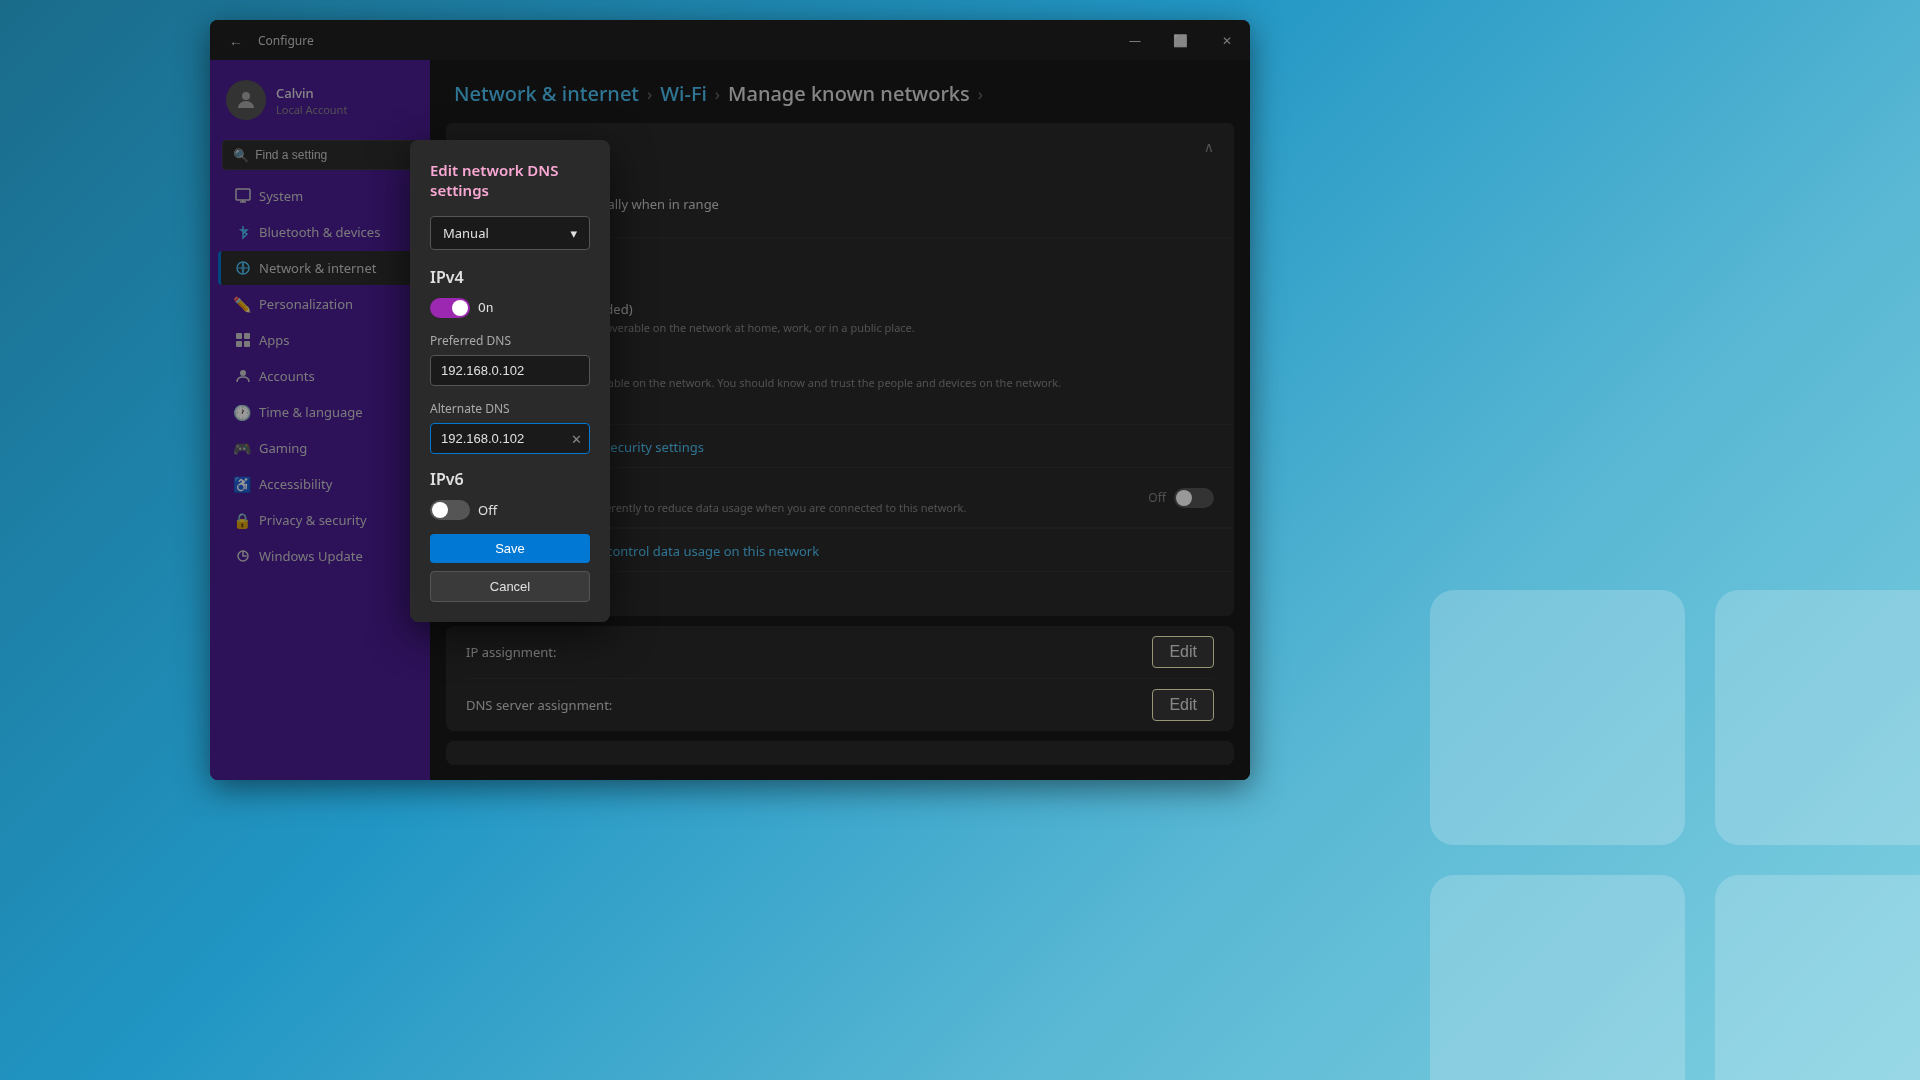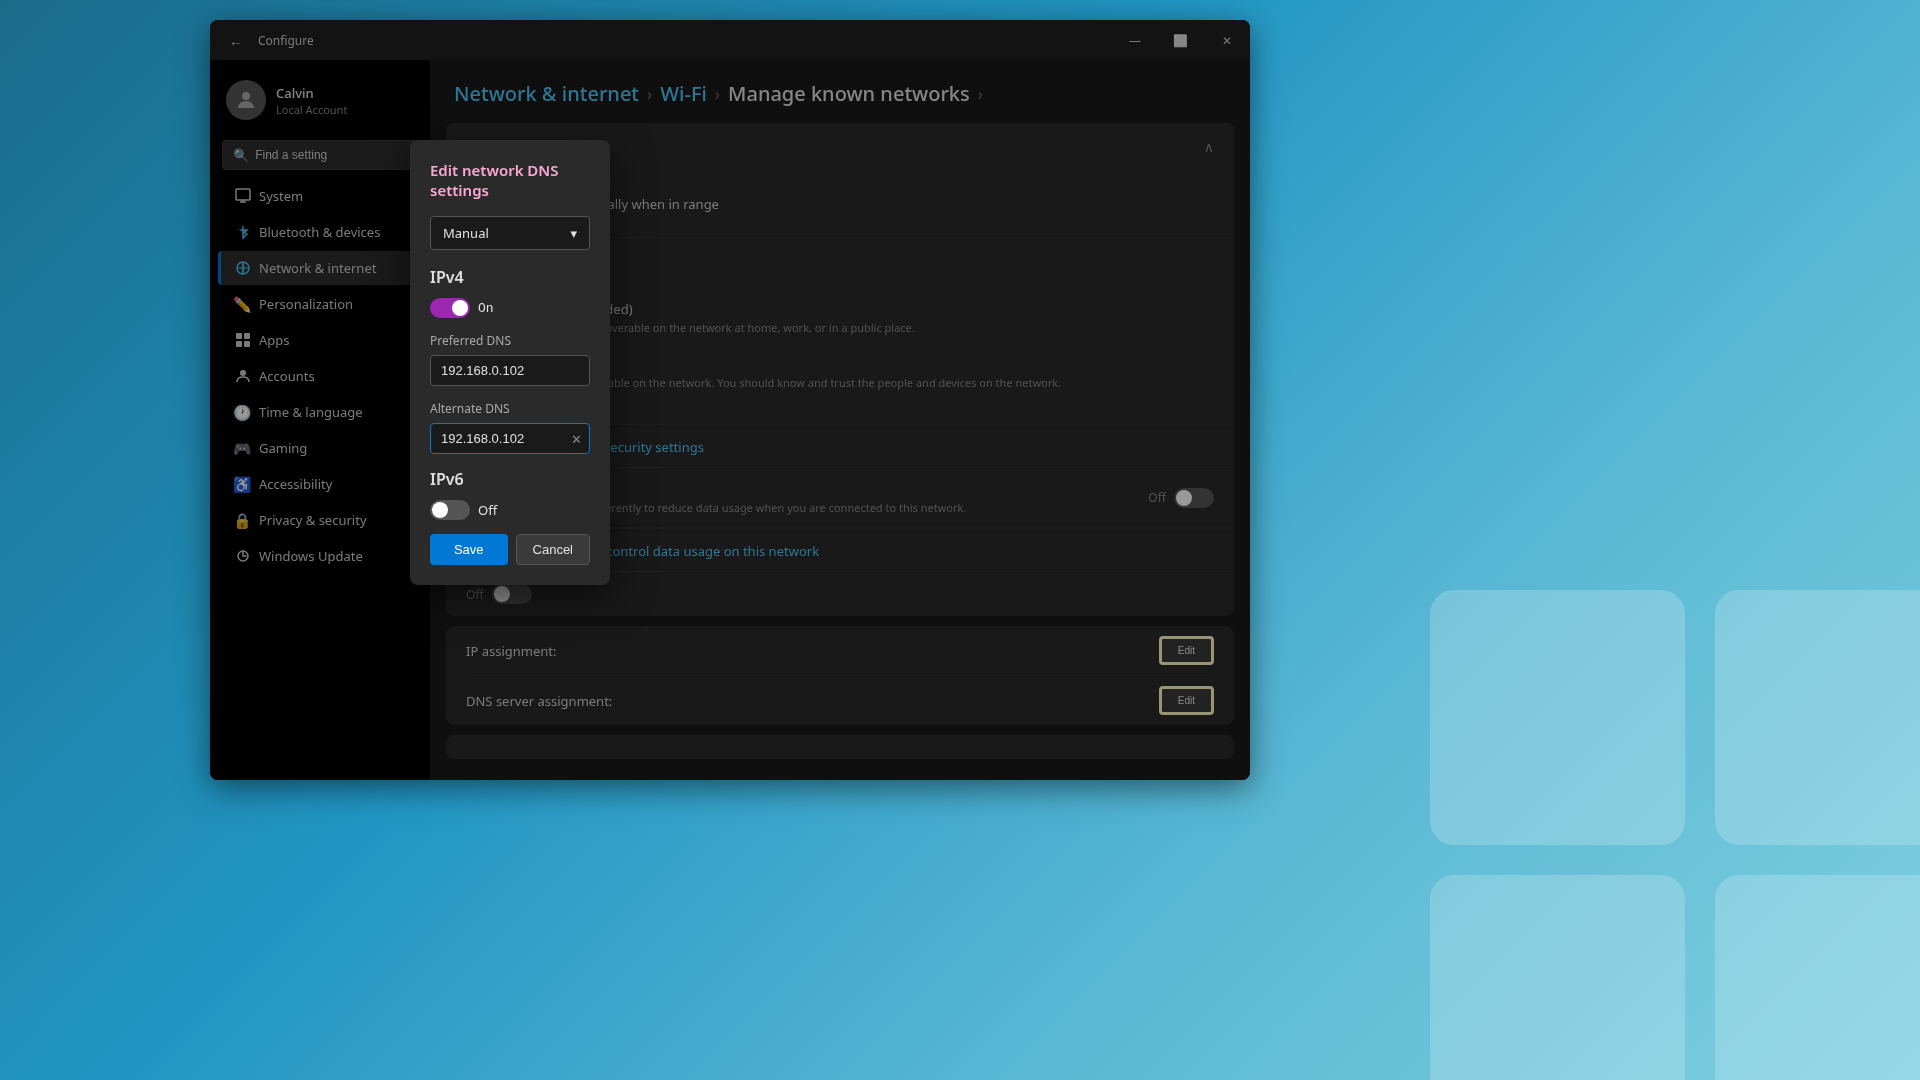--- a/index.html
+++ b/index.html
@@ -83,21 +83,21 @@
     
     .window-body {
       display: flex;
       flex: 1;
       overflow: hidden;
     }
 
     
     .sidebar {
       width: 220px;
-      background: #000000;
+      background: #4c1d95;
       flex-shrink: 0;
       display: flex;
       flex-direction: column;
       padding: 8px 0;
       overflow-y: auto;
     }
 
     
     .user-profile {
       display: flex;
@@ -298,24 +298,24 @@
       background: white;
       top: 2px;
       transition: left 0.2s;
     }
     .toggle.on .toggle-knob { left: 22px; }
     .toggle.off .toggle-knob { left: 2px; }
 
     
     .btn-outline {
       background: #3a3a3a;
-      border: 3px solid #fef9c3;
+      border: 1px solid #fef9c3;
       border-radius: 4px;
       color: #e0e0e0;
-      font-size: 10px;
+      font-size: 16px;
       padding: 6px 16px;
       cursor: pointer;
     }
 
     
     .modal-overlay {
       position: absolute;
       top: 0;
       left: 0;
       right: 0;
@@ -405,20 +405,21 @@
       transform: translateY(-50%);
       color: #888;
       cursor: pointer;
       font-size: 13px;
     }
 
     .modal-footer {
       display: flex;
       gap: 8px;
       margin-top: 8px;
+      flex-direction: column;
     }
     .btn-primary {
       background: #0078d4;
       border: none;
       border-radius: 4px;
       color: white;
       font-size: 13px;
       padding: 7px 20px;
       cursor: pointer;
       flex: 1;

